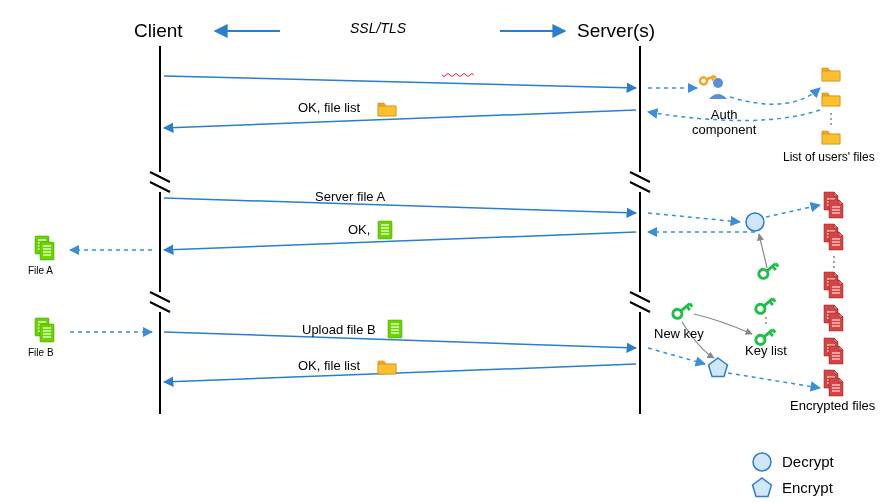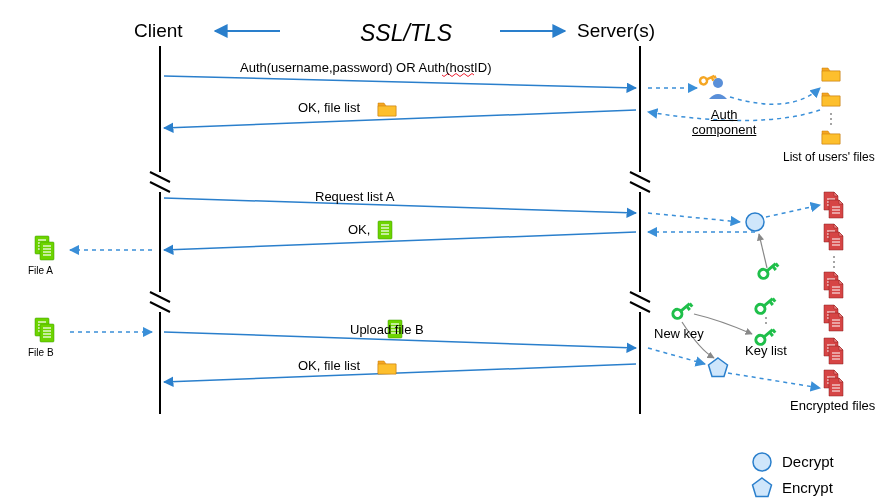--- a/index.html
+++ b/index.html
@@ -1,19 +1,19 @@
 <!DOCTYPE html>
 <html><head>
 <meta charset="utf-8">
 <style>
   body { margin: 0; font-family: Arial, sans-serif; background: #fff; width: 886px; height: 503px; position: relative; }
   #stage { position: relative; width: 886px; height: 390px; }
   .label { position: absolute; white-space: nowrap; }
   .hdr { font-size: 19px; }
-  .title { font-style: italic; font-size: 23px; margin-left: 10px; }
+  .title { font-style: italic; font-size: 14px; }
   .small { font-size: 13px; }
   .tiny { font-size: 12px; }
   .caption { font-size: 10px; }
   .legend { font-size: 15px; }
   svg { position: absolute; left: 0; top: 0; }
 </style>
 </head>
 <body>
 
 <div id="stage">
@@ -156,33 +156,30 @@
   <path d="M442 75 q2 3 4 0 q2 -3 4 0 q2 3 4 0 q2 -3 4 0 q2 3 4 0 q2 -3 4 0 q2 3 4 0 q2 -3 4 0" stroke="#e23" stroke-width="1" fill="none"></path>
 
   <use href="#circDecrypt" x="762" y="462"></use>
   <use href="#pentEncrypt" x="762" y="488"></use>
 </svg>
 
 <div class="label hdr" style="left:134px; top:20px;">Client</div>
 <div class="label title" style="left:350px; top:20px;">SSL/TLS</div>
 <div class="label hdr" style="left:577px; top:20px;">Server(s)</div>
 
-<div class="label small" style="left:240px; top:60px;">
-  <span>Auth(username,password) OR Auth(</span><span style="color:#000;">hostID</span><span>)</span>
-</div>
 <div class="label small" style="left:298px; top:100px;">OK, file list</div>
-<div class="label small" style="left:692px; top:108px; text-align:center; line-height:1.15;"><span style="white-space:pre;text-decoration:underline;">Auth
+<div class="label small" style="left:692px; top:108px; text-align:center; line-height:1.15;"><span style="white-space:pre;">Auth
 component</span></div>
 <div class="label tiny" style="left:783px; top:150px;">List of users' files</div>
 
-<div class="label small" style="left:315px; top:189px;">Request list A</div>
+<div class="label small" style="left:315px; top:189px;">Server file A</div>
 <div class="label small" style="left:348px; top:222px;">OK,</div>
 <div class="label caption" style="left:28px; top:265px;">File A</div>
 
-<div class="label small" style="left:302px; top:322px;margin-left:48px;">Upload file B</div>
+<div class="label small" style="left:302px; top:322px;">Upload file B</div>
 <div class="label small" style="left:298px; top:358px;">OK, file list</div>
 <div class="label caption" style="left:28px; top:347px;">File B</div>
 
 <div class="label small" style="left:654px; top:326px;">New key</div>
 <div class="label small" style="left:745px; top:343px;">Key list</div>
 <div class="label small" style="left:790px; top:398px;">Encrypted files</div>
 
 <div class="label legend" style="left:782px; top:453px;">Decrypt</div>
 <div class="label legend" style="left:782px; top:479px;text-align:right;">Encrypt</div>
 </div>

